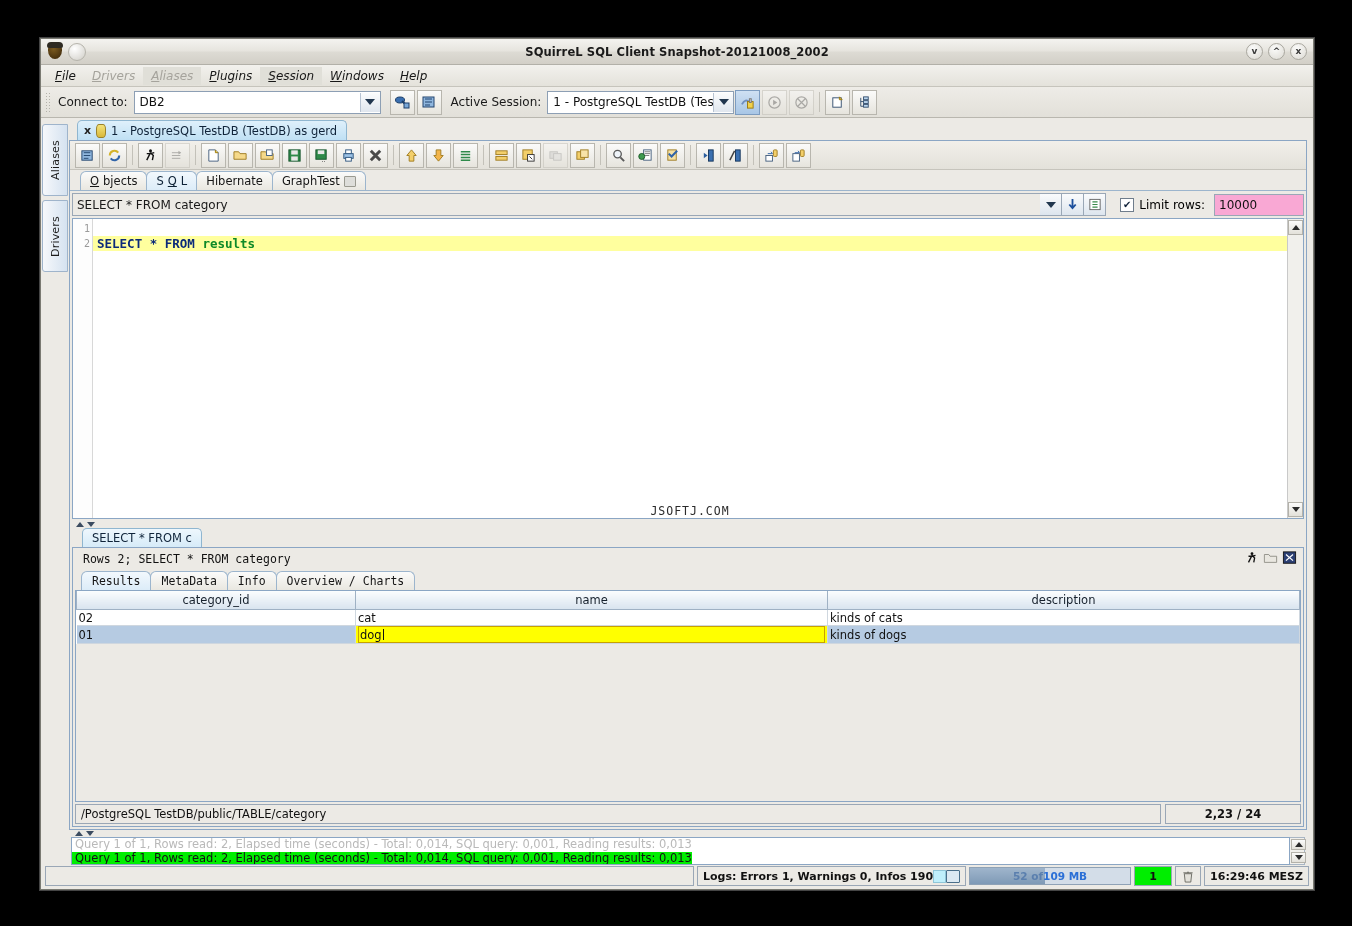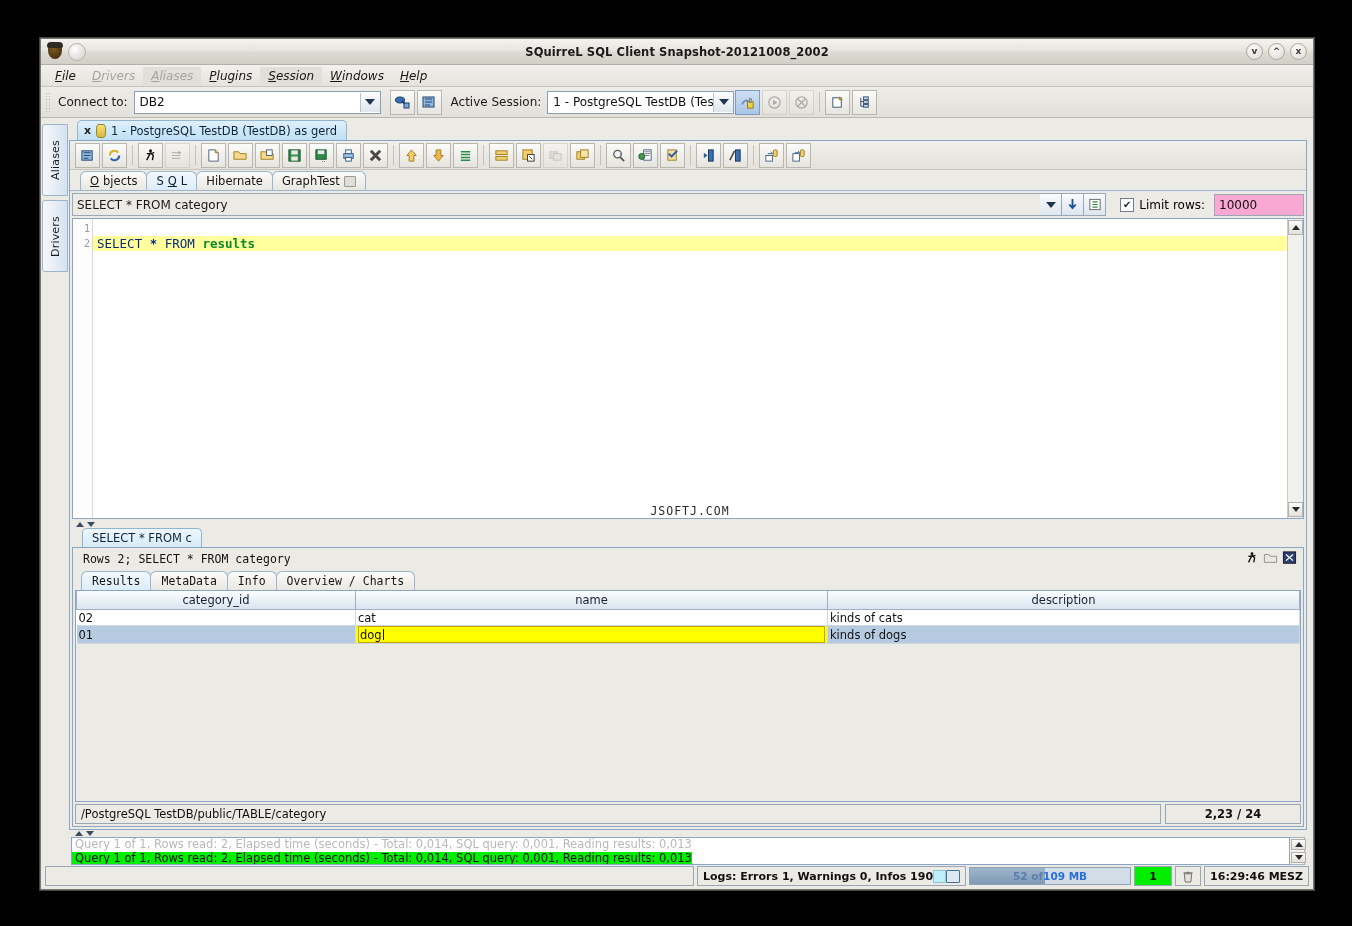--- a/index.html
+++ b/index.html
@@ -170,21 +170,21 @@
     font-family:"DejaVu Sans Mono","Liberation Mono",monospace;font-size:10px;color:#9a9a9a;
     text-align:right;padding-right:2px;padding-top:2px;line-height:15px;
   }
   .code{
     flex:1;min-width:0;position:relative;padding-top:2px;
     font-family:"DejaVu Sans Mono","Liberation Mono",monospace;font-size:12.5px;line-height:15px;
     background:#fff;
   }
   .codeline{height:15px;padding-left:4px;white-space:pre;}
   .codeline.cur{background:#ffff9e;}
-  .kw{color:#0b2a7a;font-weight:normal;}
+  .kw{color:#0b2a7a;font-weight:bold;}
   .op{color:#0b2a7a;font-weight:bold;}
   .tbl{color:#0e8a28;font-weight:bold;}
   .vscroll{
     width:15px;flex:0 0 15px;border-left:1px solid #c9c9c9;background:#f1f0ec;
     display:flex;flex-direction:column;justify-content:space-between;align-items:center;
   }
   .sbtn{width:13px;height:13px;background:linear-gradient(to bottom,#fbfbfa,#e3e1da);
     border:1px solid #b4b2aa;display:flex;align-items:center;justify-content:center;margin:1px;}
   .tri-u{width:0;height:0;border-left:4px solid transparent;border-right:4px solid transparent;border-bottom:5px solid #2a2a2a;}
   .tri-dn{width:0;height:0;border-left:4px solid transparent;border-right:4px solid transparent;border-top:5px solid #2a2a2a;}

